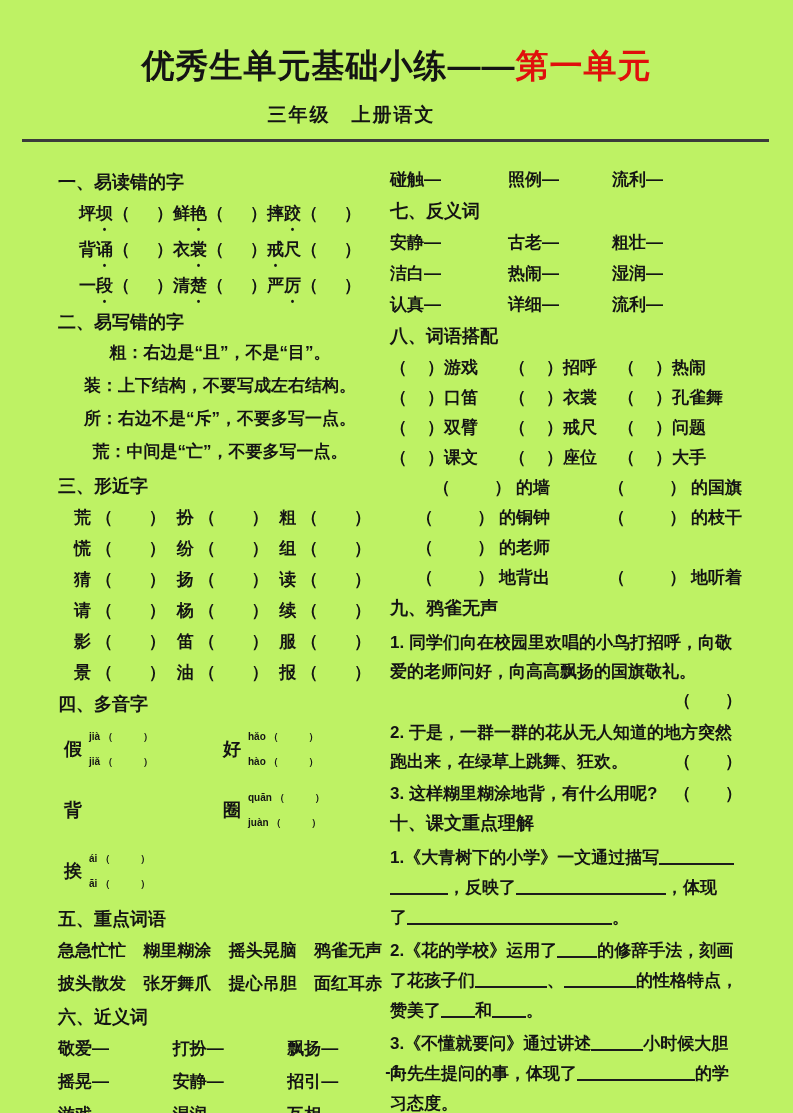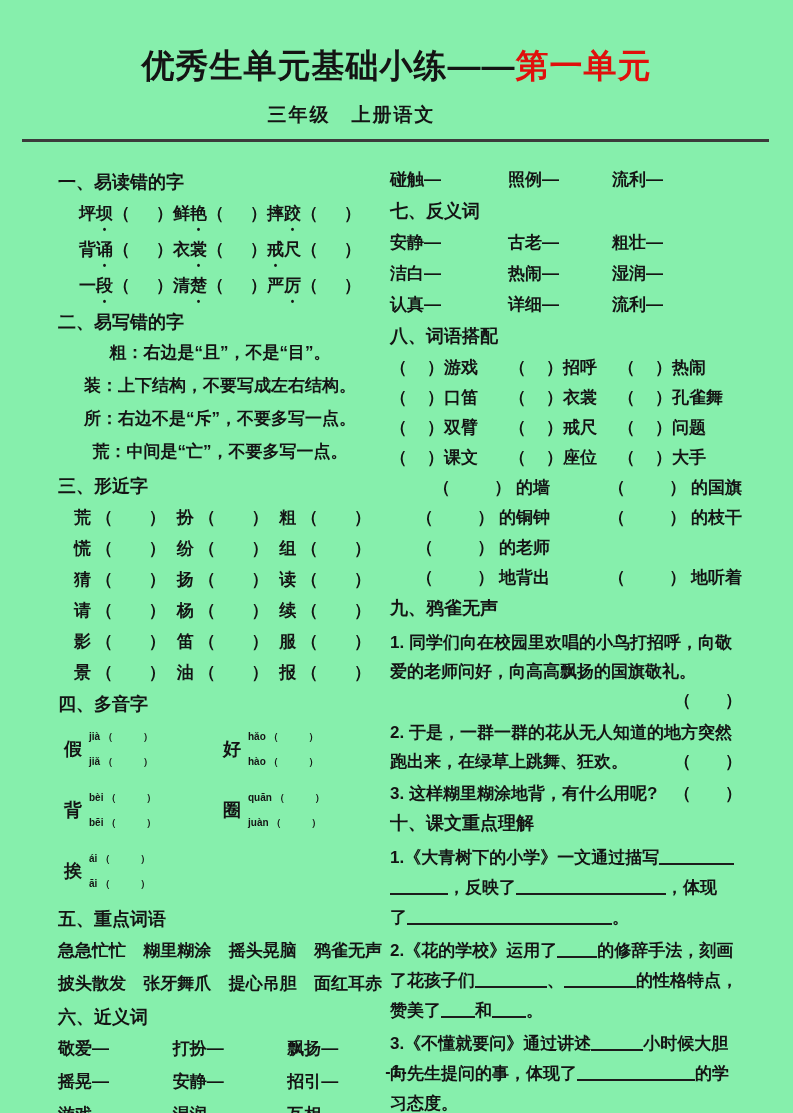--- a/index.html
+++ b/index.html
@@ -1,17 +1,17 @@
 <!DOCTYPE html>
 <html><head>
 <meta charset="utf-8">
 <style>
   html,body { margin:0; padding:0; background:#ffffff; }
   .page {
-    width:793px; height:1113px; background:#86efac; position:relative; overflow:hidden;
+    width:793px; height:1113px; background:#bef264; position:relative; overflow:hidden;
     font-family:"Liberation Sans","DejaVu Sans",sans-serif; color:#141414;
   }
   
   h1.title { margin:44px 0 0; text-align:center; font-size:33px; font-weight:800; letter-spacing:1px; }
   .subtitle { text-align:center; font-size:19px; font-weight:700; margin-top:13px; padding-right:90px; letter-spacing:2px; }
   .rule { height:3px; background:#3b3b3b; margin:11px 24px 0 22px; }
   
   .cols { display:flex; padding:26px 0 0 58px; font-size:17px; font-weight:600; }
   .col-left  { width:324px; margin-right:8px; }
   .col-right { width:352px; }
@@ -137,24 +137,20 @@
               <span class="poly-char">好</span>
               <span class="poly-readings">
                 <div>hǎo <span class="pr g30">（<span class="gap"></span>）</span></div>
                 <div>hào <span class="pr g30">（<span class="gap"></span>）</span></div>
               </span>
             </span>
           </div>
           <div class="polyrow">
             <span class="poly">
               <span class="poly-char">背</span>
-              <span class="poly-readings">
-                <div>bèi <span class="pr g30">（<span class="gap"></span>）</span></div>
-                <div>bēi <span class="pr g30">（<span class="gap"></span>）</span></div>
-              </span>
             </span>
             <span class="poly">
               <span class="poly-char">圈</span>
               <span class="poly-readings">
                 <div>quān <span class="pr g30">（<span class="gap"></span>）</span></div>
                 <div>juàn <span class="pr g30">（<span class="gap"></span>）</span></div>
               </span>
             </span>
           </div>
           <div class="polyrow">

